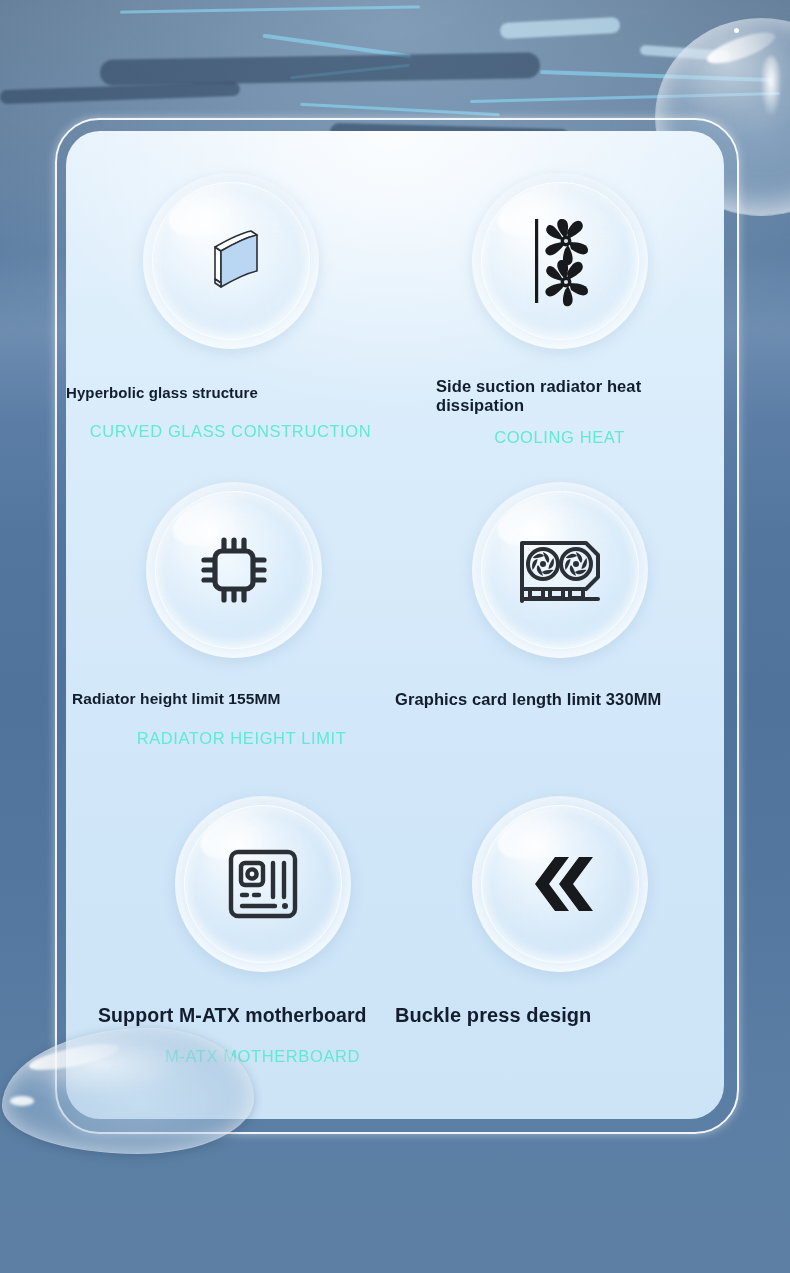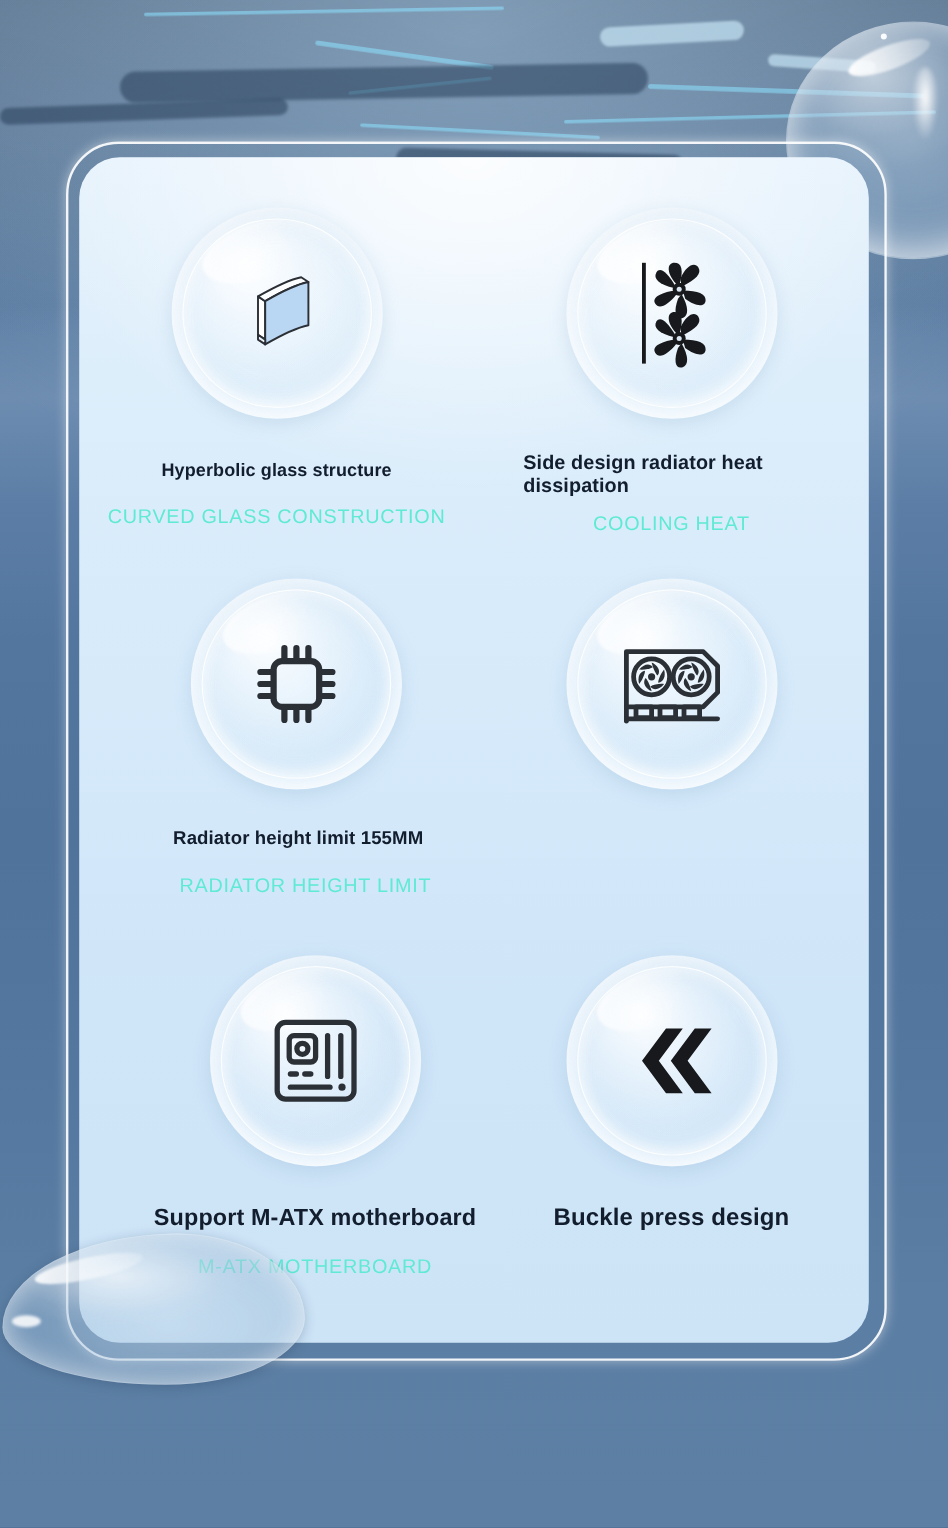--- a/index.html
+++ b/index.html
@@ -87,21 +87,21 @@
   .icon svg{display:block;}
 
   .title{
     font-weight:bold;color:#121d2e;letter-spacing:.1px;line-height:1.18;
   }
   .sub{
     color:#5eead4;letter-spacing:.6px;text-align:center;
   }
 
   
-  .t-c{text-align:center;}
+  .t-c{text-align:left;}
   .t-l{text-align:left;}
 </style>
 </head>
 <body>
 
 <div class="stage">
 
   <div class="bg"></div>
   <div class="bg-refl"></div>
 
@@ -171,25 +171,25 @@
                 <path d="M2,4 C8,15 8,22 3,24 C-3,26 -5,19 -1,8 Z"></path>
                 <path d="M-2,4 C-10,14 -17,17 -20,12 C-23,7 -16,3 -4,1 Z"></path>
                 <path d="M-4,-1 C-17,-4 -22,-9 -19,-14 C-16,-19 -10,-14 -4,-4 Z"></path>
               </g>
               <circle cx="0" cy="0" r="5.4" fill="#17191c"></circle>
               <circle cx="0" cy="0" r="2.1" fill="#d9e6f2"></circle>
             </g>
           </svg>
         </div>
       </div>
-      <div class="title t-l" style="font-size:16.5px;margin-top:28px;padding-left:41px;padding-right:8px;">Side design radiator heat dissipation</div>
+      <div class="title t-l" style="font-size:16.5px;margin-top:28px;padding-left:41px;padding-right:8px;">Side suction radiator heat dissipation</div>
       <div class="sub" style="font-size:16.5px;margin-top:12px;">COOLING HEAT</div>
     </div>
 
-    <div class="cell" style="left:17px;top:351px;">
+    <div class="cell" style="left:4px;top:351px;">
       <div class="bubble-wrap" style="margin-left:76px;">
         <div class="ibubble"></div>
         <div class="icon">
           <svg width="86" height="86" viewBox="0 0 86 86">
             <g fill="none" stroke="#2b2f36" stroke-width="5.2" stroke-linecap="round">
               <rect x="24" y="24" width="38" height="38" rx="7" stroke-width="5.2"></rect>
               <line x1="33" y1="13" x2="33" y2="23"></line>
               <line x1="43" y1="13" x2="43" y2="23"></line>
               <line x1="53" y1="13" x2="53" y2="23"></line>
               <line x1="33" y1="63" x2="33" y2="73"></line>
@@ -240,20 +240,21 @@
                 <path d="M10.4,6 C7,10.5 1.5,12 -1,8 C1.5,6.5 7,5.5 10.4,6 Z"></path>
                 <path d="M0,12 C-5,10 -8,5 -5,1 C-3,3 -1,8 0,12 Z"></path>
                 <path d="M-10.4,6 C-12,0.5 -10,-4.5 -5.5,-5 C-5.5,-2 -8,3 -10.4,6 Z"></path>
                 <path d="M-10.4,-6 C-7,-10.5 -1.5,-12 1,-8 C-1.5,-6.5 -7,-5.5 -10.4,-6 Z"></path>
                 <circle cx="0" cy="0" r="3"></circle>
               </g>
             </g>
           </svg>
         </div>
       </div>
+      <div class="title t-c" style="font-size:16.5px;margin-top:32px;">Graphics card length limit 330MM</div>
     </div>
 
     <div class="cell" style="left:0px;top:665px;padding-left:32px;">
       <div class="bubble-wrap">
         <div class="ibubble"></div>
         <div class="icon">
           <svg width="80" height="80" viewBox="0 0 80 80">
             <g stroke="#2b2f36" stroke-width="4.4" fill="none" stroke-linejoin="round" stroke-linecap="round">
               <rect x="8" y="8" width="64" height="64" rx="7"></rect>
               <rect x="18" y="19" width="22" height="22" rx="4"></rect>

